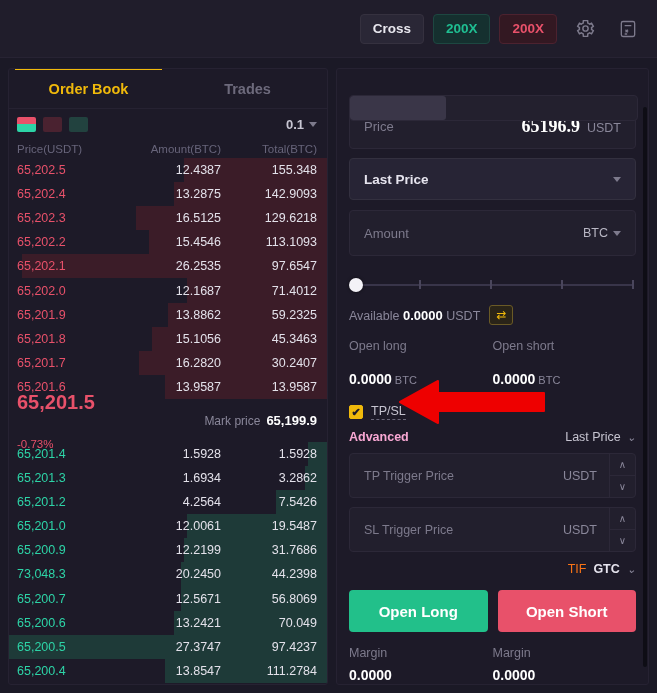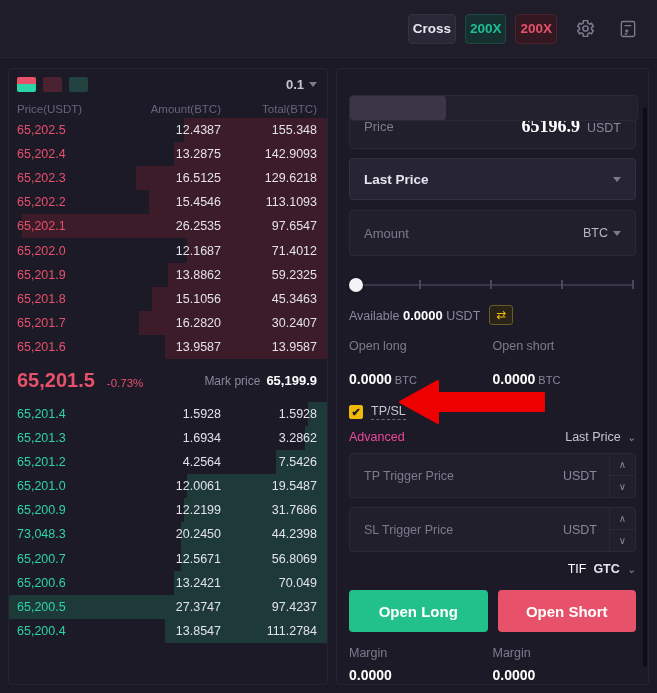--- a/index.html
+++ b/index.html
@@ -13,21 +13,21 @@
 
   
   .toolbar {
     position: absolute; left: 0; top: 0; width: 657px; height: 58px;
     background: #201d2b;
     display: flex; align-items: center; justify-content: flex-end;
     padding-right: 14px;
     border-bottom: 1px solid #272333;
   }
   .tb-btn {
-    height: 30px; padding: 0 4px;
+    height: 30px; padding: 0 12px;
     display: flex; align-items: center; justify-content: center;
     font-size: 13.5px; font-weight: bold; color: #e9e8ef;
     background: #2a2736; border: 1px solid #35313f; border-radius: 4px;
     margin-left: 9px; cursor: pointer; white-space: nowrap;
   }
   .tb-btn.lev-long { color: #1fbf92; background: #15302f; border-color: #1d4741; }
   .tb-btn.lev-short { color: #e8516a; background: #331822; border-color: #4c222f; }
   .tb-icon {
     width: 30px; height: 30px; margin-left: 13px;
     display: flex; align-items: center; justify-content: center;
@@ -93,21 +93,21 @@
   .ob-row.ask .bar { background: #3b1c28; }
   .ob-row.bid .bar { background: #1e3a38; }
   .ob-row.ask .c-price { color: #e8516a; }
   .ob-row.bid .c-price { color: #2dd4a7; }
   .ob-row .c-amt, .ob-row .c-tot { color: #e3e1ea; }
 
   .ob-mid {
     height: 43px; display: flex; align-items: center; justify-content: space-between;
     padding: 0 10px 0 8px;
   }
-  .mid-left { display: flex; align-items: baseline; gap: 12px; }
+  .mid-left { display: flex; align-items: baseline; gap: 24px; flex-direction: column; }
   .mid-price { font-size: 20px; font-weight: bold; color: #e8516a; }
   .mid-chg { font-size: 11.5px; color: #e8516a; }
   .mid-right { font-size: 12px; color: #8a879a; display: flex; align-items: baseline; gap: 6px;}
   .mid-mark { font-size: 13px; font-weight: bold; color: #ffffff; }
 
   
   .trade-panel {
     position: absolute; left: 336px; top: 68px; width: 313px; height: 617px;
     background: #1d1a28; border: 1px solid #262232; border-radius: 3px;
     overflow: hidden;
@@ -179,21 +179,21 @@
     background: #f0b90b; color: #1d1a28; font-size: 11px; line-height: 12px;
     text-align: center; cursor: pointer; font-weight: bold;
   }
   .tpsl-label {
     font-size: 12.5px; color: #c6c4d0; cursor: pointer;
     border-bottom: 1px dashed #6a6779; padding-bottom: 1px;
   }
   .adv-row {
     margin-top: 10px; display: flex; align-items: center; justify-content: space-between;
   }
-  .adv-txt { font-size: 12.5px; font-weight: normal; color: #ec4899; cursor: pointer; }
+  .adv-txt { font-size: 12.5px; font-weight: bold; color: #f9a8d4; cursor: pointer; }
   .adv-sel { display: flex; align-items: center; gap: 6px; cursor: pointer;
              font-size: 12.5px; color: #c6c4d0; }
   .chev { color: #8a879a; font-size: 11px; }
 
   .trig-field {
     height: 45px; margin-top: 9px; display: flex; align-items: stretch;
     background: #221f2d; border: 1px solid #2c2838; border-radius: 4px;
   }
   .trig-main {
     flex: 1; display: flex; align-items: center; justify-content: space-between;
@@ -204,21 +204,21 @@
   .spin { width: 26px; border-left: 1px solid #2c2838;
           display: flex; flex-direction: column; }
   .spin div {
     flex: 1; display: flex; align-items: center; justify-content: center;
     color: #8a879a; font-size: 10px; cursor: pointer;
   }
   .spin div:first-child { border-bottom: 1px solid #2c2838; }
 
   .tif-row { margin-top: 10px; display: flex; align-items: center;
              justify-content: flex-end; gap: 7px; }
-  .tif-lab { font-size: 12.5px; color: #ffffff; }
+  .tif-lab { font-size: 12.5px; color: #f97316; }
   .tif-val { font-size: 12.5px; font-weight: bold; color: #e6e4ee; cursor: pointer; }
 
   .act-row { margin-top: 14px; display: flex; gap: 10px; }
   .act-btn {
     flex: 1; height: 42px; border-radius: 4px; border: none; cursor: pointer;
     font-size: 15px; font-weight: bold; color: #ffffff;
     display: flex; align-items: center; justify-content: center;
   }
   .act-long { background: #22c08a; }
   .act-short { background: #e8516a; }
@@ -256,20 +256,24 @@
     <div class="tb-icon">
       <svg width="20" height="20" viewBox="0 0 24 24" fill="none" stroke="currentColor" stroke-width="1.6">
         <rect x="4" y="3" width="16" height="18" rx="2"></rect>
         <path d="M8 8h8M9 13l3 3M12 13l-3 3M8 18h3"></path>
       </svg>
     </div>
   </div>
 
   <div class="ob-panel">
 
+    <div class="ob-tabs">
+      <div class="ob-tab active">Order Book</div>
+      <div class="ob-tab">Trades</div>
+    </div>
 
     <div class="ob-ctrl">
       <div class="ob-modes">
         <div class="mode-ico both">
             <i class="hf"></i>
             <i class="hf"></i>
           </div>
         <div class="mode-ico asks"></div>
         <div class="mode-ico bids"></div>
       </div>

